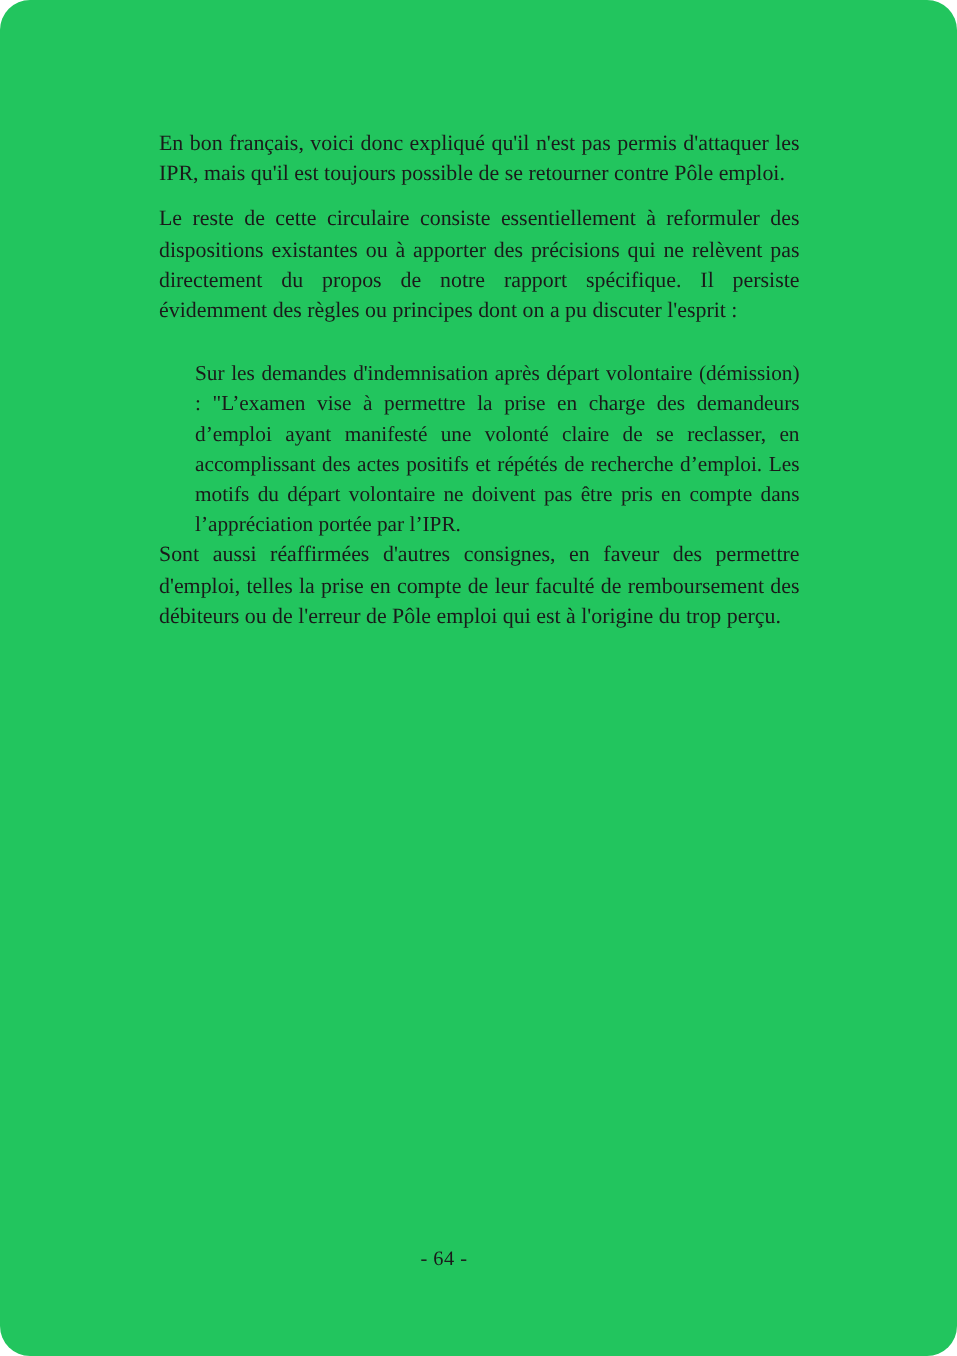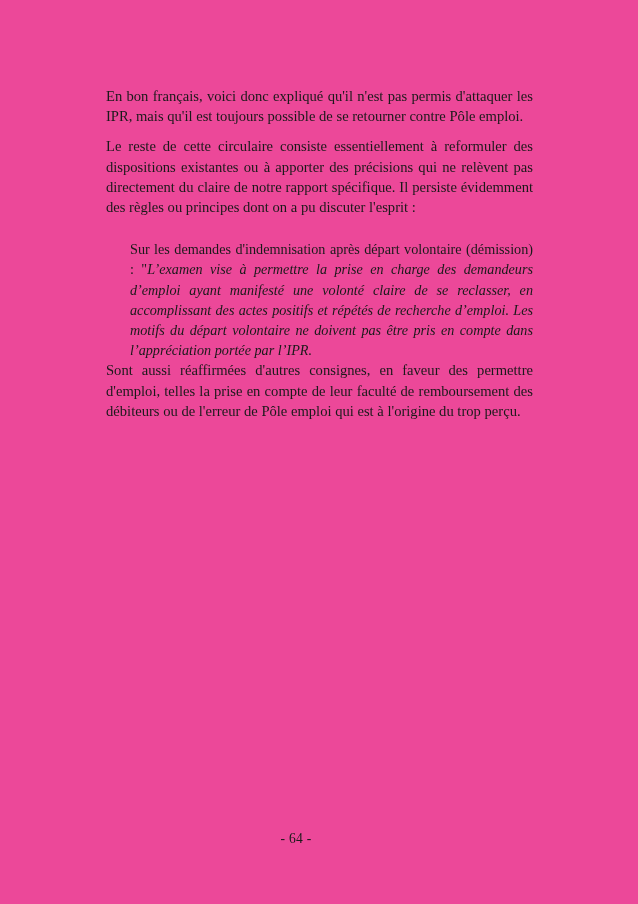--- a/index.html
+++ b/index.html
@@ -5,24 +5,25 @@
   html, body {
     margin: 0;
     padding: 0;
     background: #ffffff;
   }
 
   .page {
     position: relative;
     width: 638px;
     height: 904px;
-    background: #ec4899;
+    background: #22c55e;
     overflow: hidden;
     font-family: "Liberation Serif", "DejaVu Serif", serif;
     color: #1a1a1a;
+    border-radius: 20px;
   }
 
   .content {
     position: absolute;
     left: 106px;
     top: 86px;
     width: 427px;
   }
 
   p.body-para {
@@ -54,21 +55,20 @@
 
   .quote-block-2 {
     margin-top: 23px;
   }
 
   .closing-para {
     margin-top: 30px;
   }
 
   .ital {
-    font-style: italic;
   }
 
   .footer {
     position: absolute;
     left: 0;
     top: 830px;
     width: 592px;
     text-align: center;
     font-size: 13.6px;
     line-height: 18px;
@@ -78,21 +78,21 @@
 </style>
 </head>
 <body>
 
 <div class="page">
 
   <div class="content">
 
     <p class="body-para">En bon français, voici donc expliqué qu'il n'est pas permis d'attaquer les IPR, mais qu'il est toujours possible de se retourner contre Pôle emploi.</p>
 
-    <p class="body-para">Le reste de cette circulaire consiste essentiellement à reformuler des dispositions existantes ou à apporter des précisions qui ne relèvent pas directement du claire de notre rapport spécifique. Il persiste évidemment des règles ou principes dont on a pu discuter l'esprit :</p>
+    <p class="body-para">Le reste de cette circulaire consiste essentiellement à reformuler des dispositions existantes ou à apporter des précisions qui ne relèvent pas directement du propos de notre rapport spécifique. Il persiste évidemment des règles ou principes dont on a pu discuter l'esprit :</p>
 
     <div class="indent-block quote-block-1"><span>Sur les demandes d'indemnisation après départ volontaire (démission) : "</span><span class="ital">L’examen vise à permettre la prise en charge des demandeurs d’emploi ayant manifesté une volonté claire de se reclasser, en accomplissant des actes positifs et répétés de recherche d’emploi. Les motifs du départ volontaire ne doivent pas être pris en compte dans l’appréciation portée par l’IPR.</span><span></span></div>
 
 
     <p class="body-para closing-para">Sont aussi réaffirmées d'autres consignes, en faveur des permettre d'emploi, telles la prise en compte de leur faculté de remboursement des débiteurs ou de l'erreur de Pôle emploi qui est à l'origine du trop perçu.</p>
 
   </div>
 
   <div class="footer">- 64 -</div>
 

